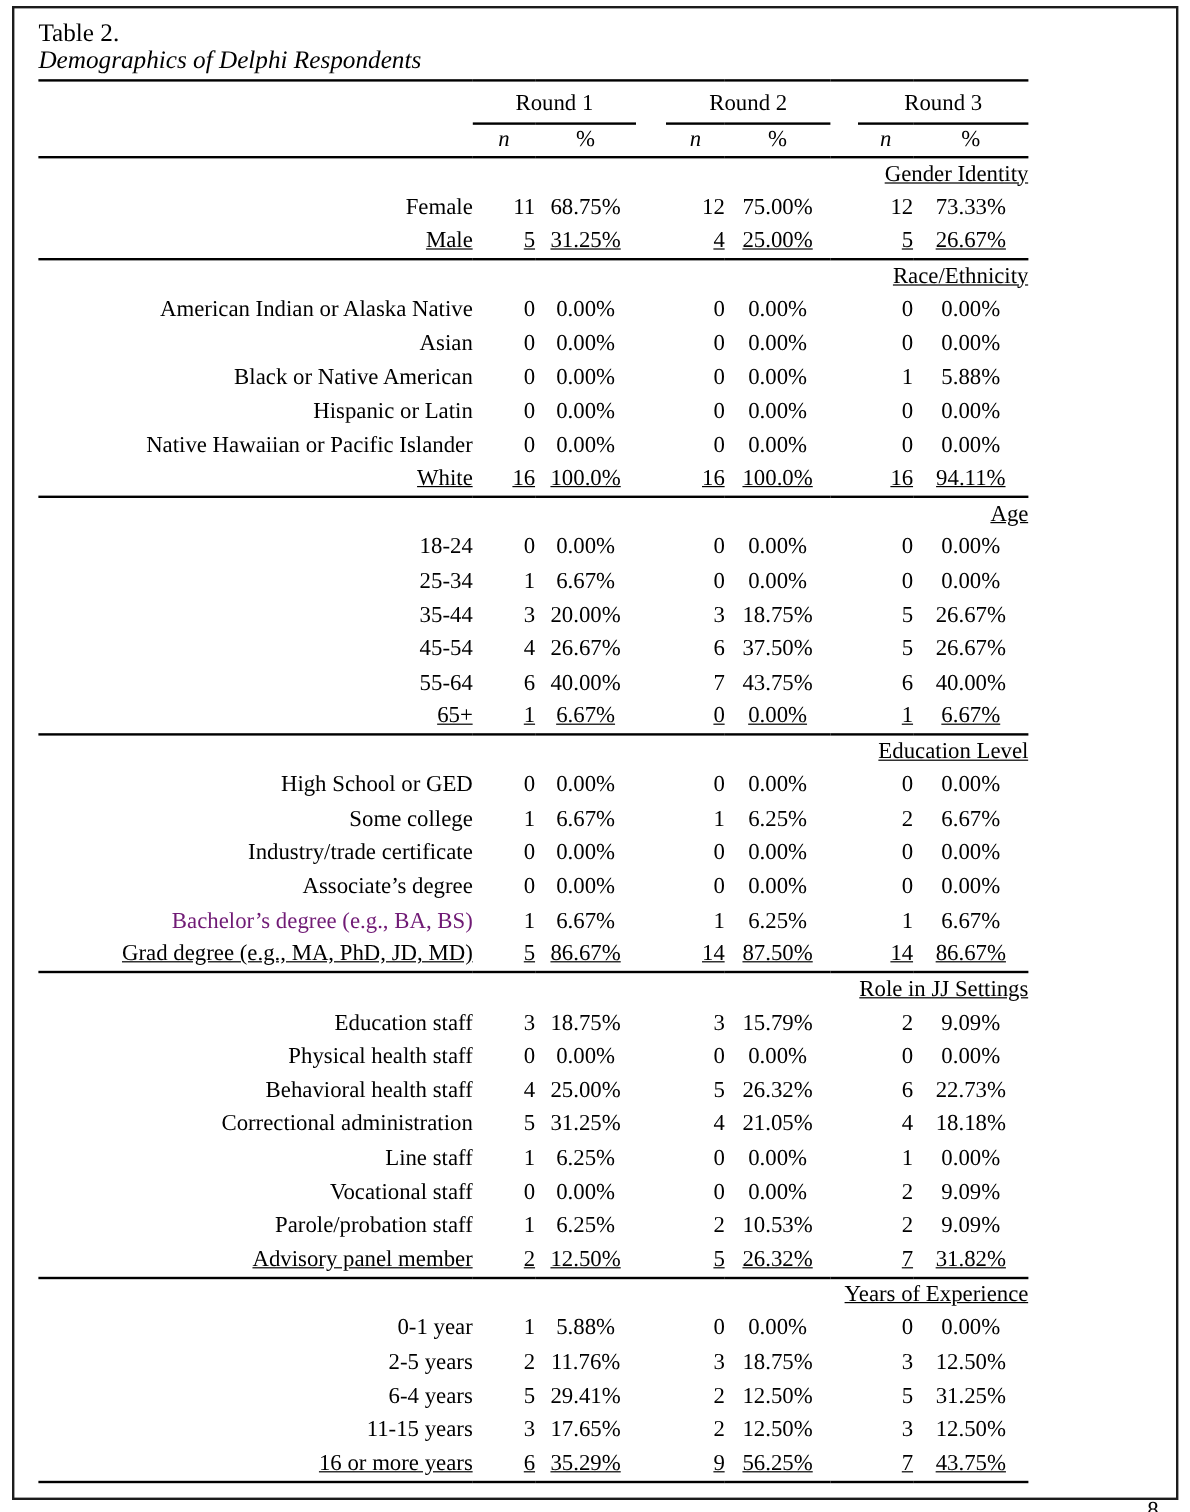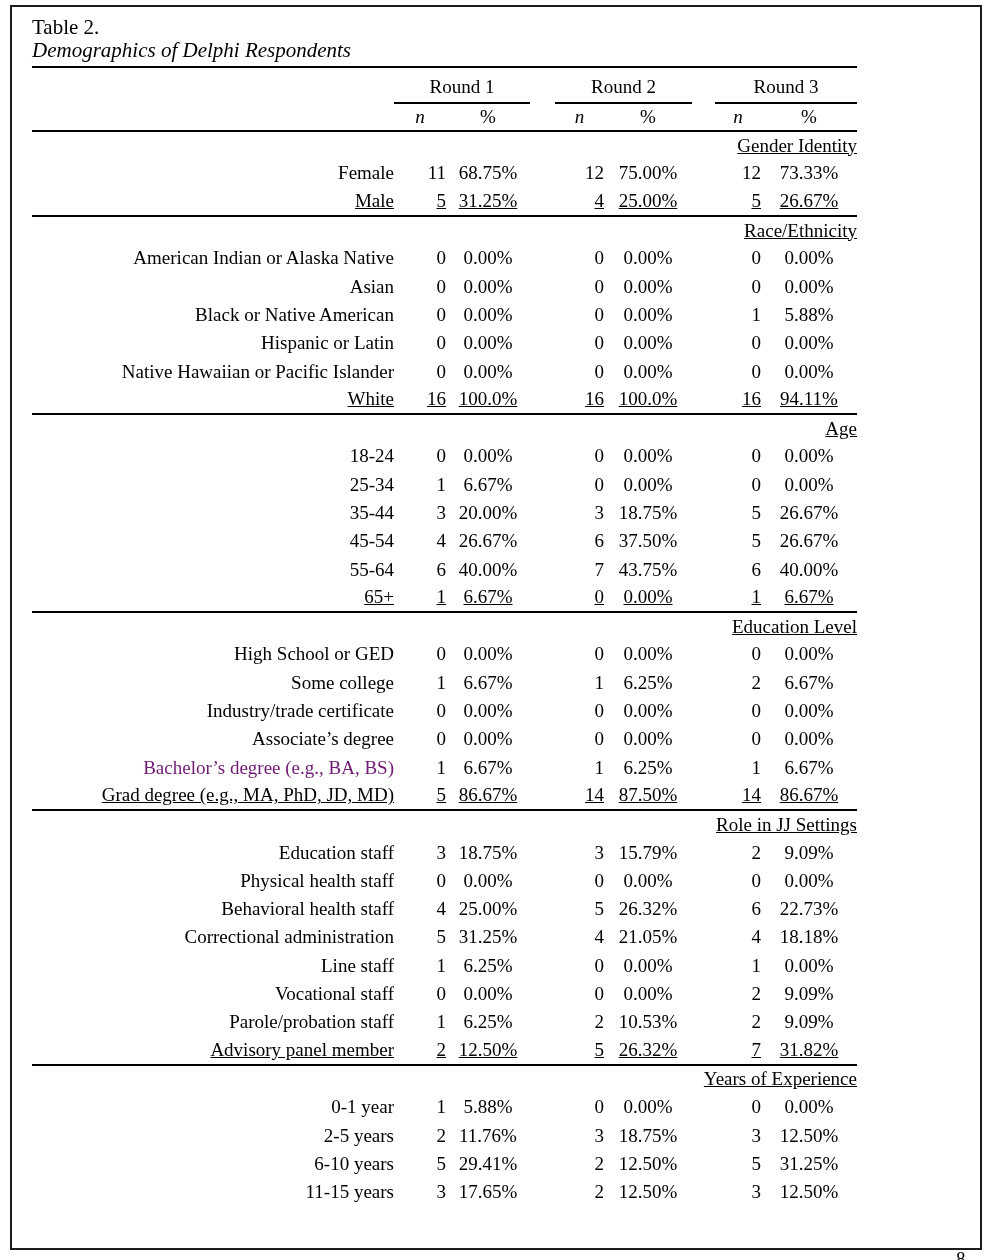--- a/index.html
+++ b/index.html
@@ -442,40 +442,51 @@
     <td class="n-cell">2</td>
     <td class="pct-cell">11.76%</td>
     <td></td>
     <td class="n-cell">3</td>
     <td class="pct-cell">18.75%</td>
     <td></td>
     <td class="n-cell">3</td>
     <td class="pct-cell">12.50%</td>
   </tr>
           <tr>
-    <td class="row-label">6-10 years</td>
+    <td class="row-label">6-4 years</td>
     <td class="n-cell">5</td>
     <td class="pct-cell">29.41%</td>
     <td></td>
     <td class="n-cell">2</td>
     <td class="pct-cell">12.50%</td>
     <td></td>
     <td class="n-cell">5</td>
     <td class="pct-cell">31.25%</td>
   </tr>
           <tr>
     <td class="row-label">11-15 years</td>
     <td class="n-cell">3</td>
     <td class="pct-cell">17.65%</td>
     <td></td>
     <td class="n-cell">2</td>
     <td class="pct-cell">12.50%</td>
     <td></td>
     <td class="n-cell">3</td>
     <td class="pct-cell">12.50%</td>
+  </tr>
+          <tr class="section-end">
+    <td class="row-label">16 or more years</td>
+    <td class="n-cell">6</td>
+    <td class="pct-cell">35.29%</td>
+    <td></td>
+    <td class="n-cell">9</td>
+    <td class="pct-cell">56.25%</td>
+    <td></td>
+    <td class="n-cell">7</td>
+    <td class="pct-cell">43.75%</td>
   </tr>
         </tbody>
     </table>
 
   </div>
 </div>
 
 <div class="page-number">8</div>
 
 </body></html>

